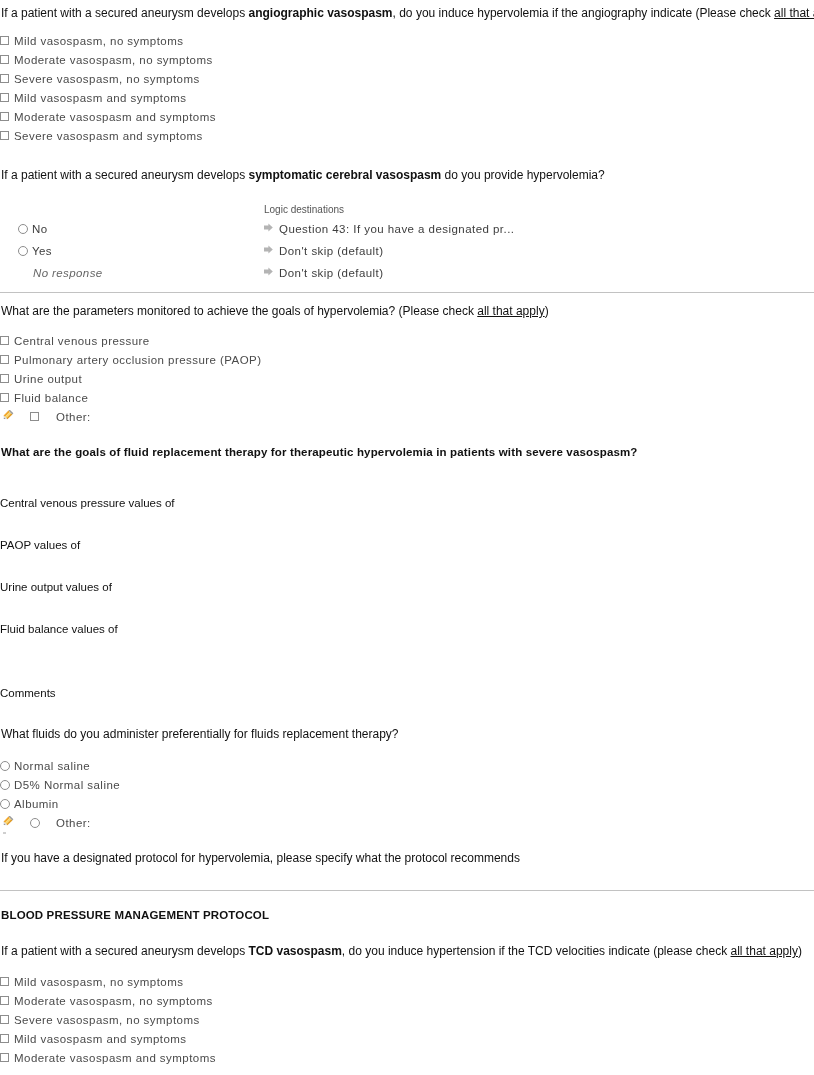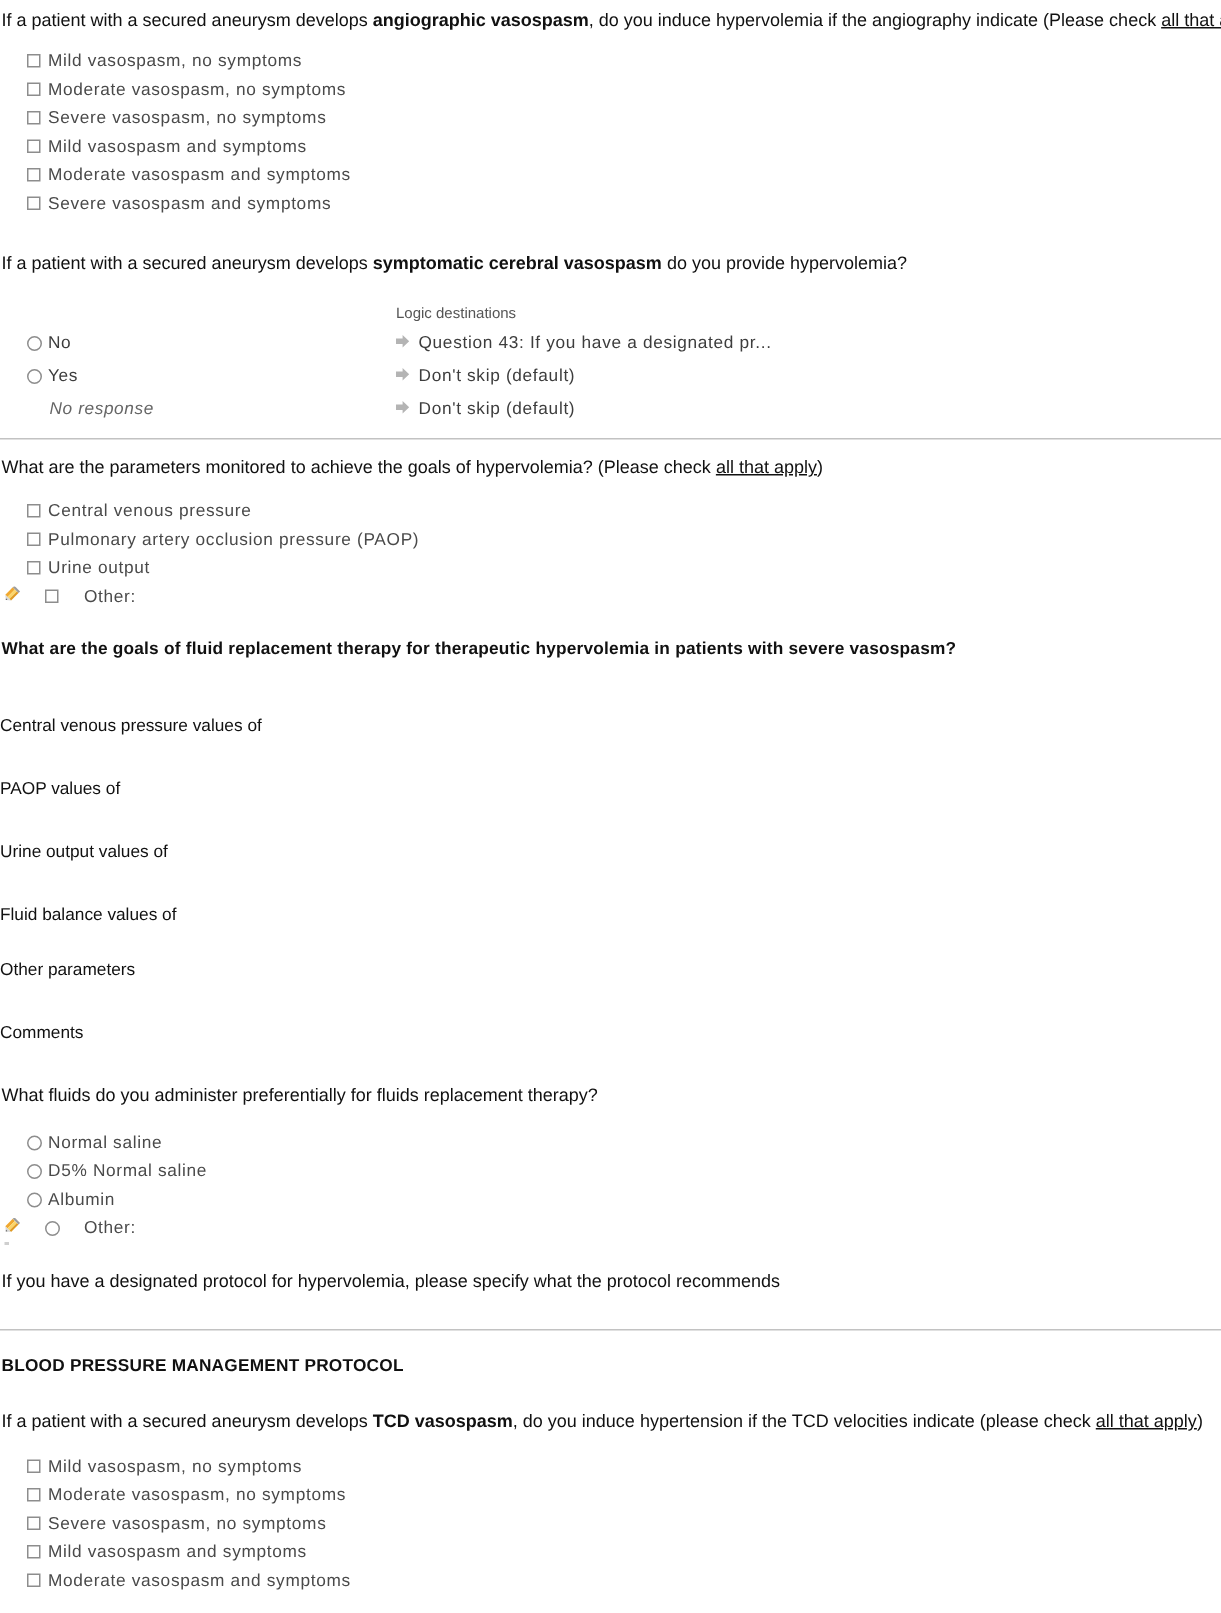--- a/index.html
+++ b/index.html
@@ -41,21 +41,20 @@
 
   
   .opts {
     margin: 0;
     padding: 0;
   }
   .opt-row {
     display: flex;
     align-items: center;
     height: 19px;
-    padding-left: 18px;
     position: relative;
   }
   .opt-row.has-pencil { padding-left: 0; gap: 12px; }
 
   .cbox {
     width: 9px;
     height: 9px;
     border: 1px solid #8d8d8d;
     background: #ffffff;
     box-sizing: border-box;
@@ -242,20 +241,24 @@
       <span class="cbox"></span>
       <span class="opt-label">Central venous pressure</span>
     </div>
     <div class="opt-row">
       <span class="cbox"></span>
       <span class="opt-label">Pulmonary artery occlusion pressure (PAOP)</span>
     </div>
     <div class="opt-row">
       <span class="cbox"></span>
       <span class="opt-label">Urine output</span>
+    </div>
+    <div class="opt-row">
+      <span class="cbox"></span>
+      <span class="opt-label">Fluid balance</span>
     </div>
     <div class="opt-row has-pencil">
       <span class="pencil-cell">
         <svg class="pencil-svg" width="13" height="13" viewBox="0 0 13 13">
           <g transform="rotate(-45 6.5 6.5)">
             <rect x="3.0" y="1.6" width="7.0" height="2.0" fill="#f0a830"></rect>
             <rect x="3.0" y="3.6" width="7.0" height="1.9" fill="#fbd66a"></rect>
             <rect x="3.0" y="5.5" width="7.0" height="1.5" fill="#e09a22"></rect>
             <polygon points="3.0,1.6 3.0,7.0 0.7,4.3" fill="#d8d8d8"></polygon>
             <polygon points="1.6,5.0 0.7,4.3 1.6,3.6" fill="#5a5a5a"></polygon>
@@ -273,21 +276,20 @@
 
   <div style="height:36px"></div>
   <div class="field-label">Central venous pressure values of</div>
   <div style="height:27px"></div>
   <div class="field-label">PAOP values of</div>
   <div style="height:27px"></div>
   <div class="field-label">Urine output values of</div>
   <div style="height:27px"></div>
   <div class="field-label">Fluid balance values of</div>
   <div style="height:22px"></div>
-  <div class="field-label">Other parameters</div>
   <div style="height:27px"></div>
   <div class="field-label">Comments</div>
 
   <div style="height:26px"></div>
   <div class="qtext"><span>What fluids do you administer preferentially for fluids replacement therapy?</span></div>
 
   <div style="height:14px"></div>
   <div class="opts">
     <div class="opt-row">
       <span class="radio"></span>

